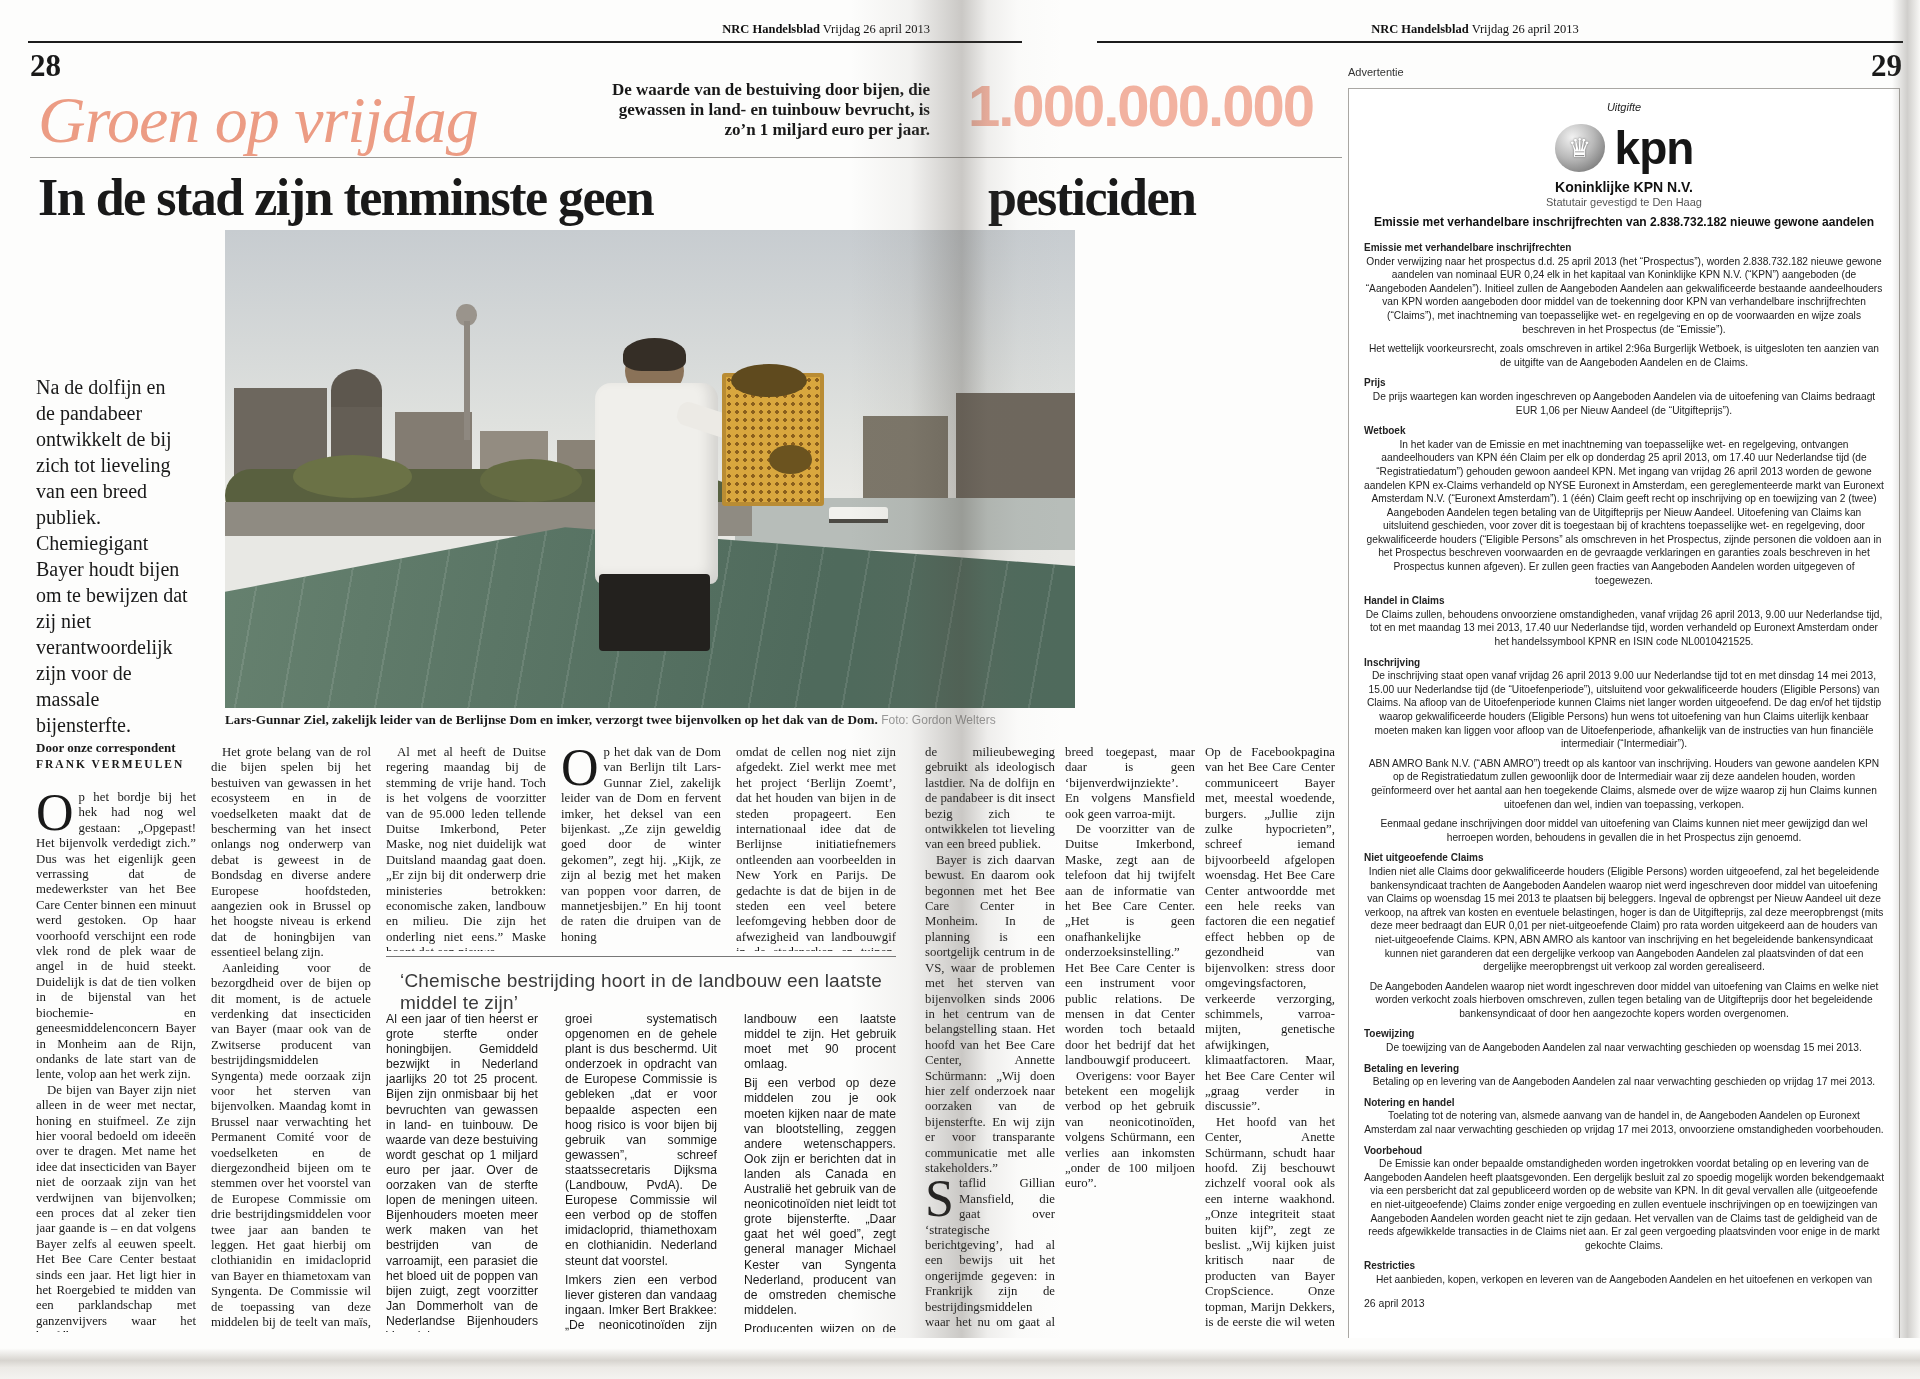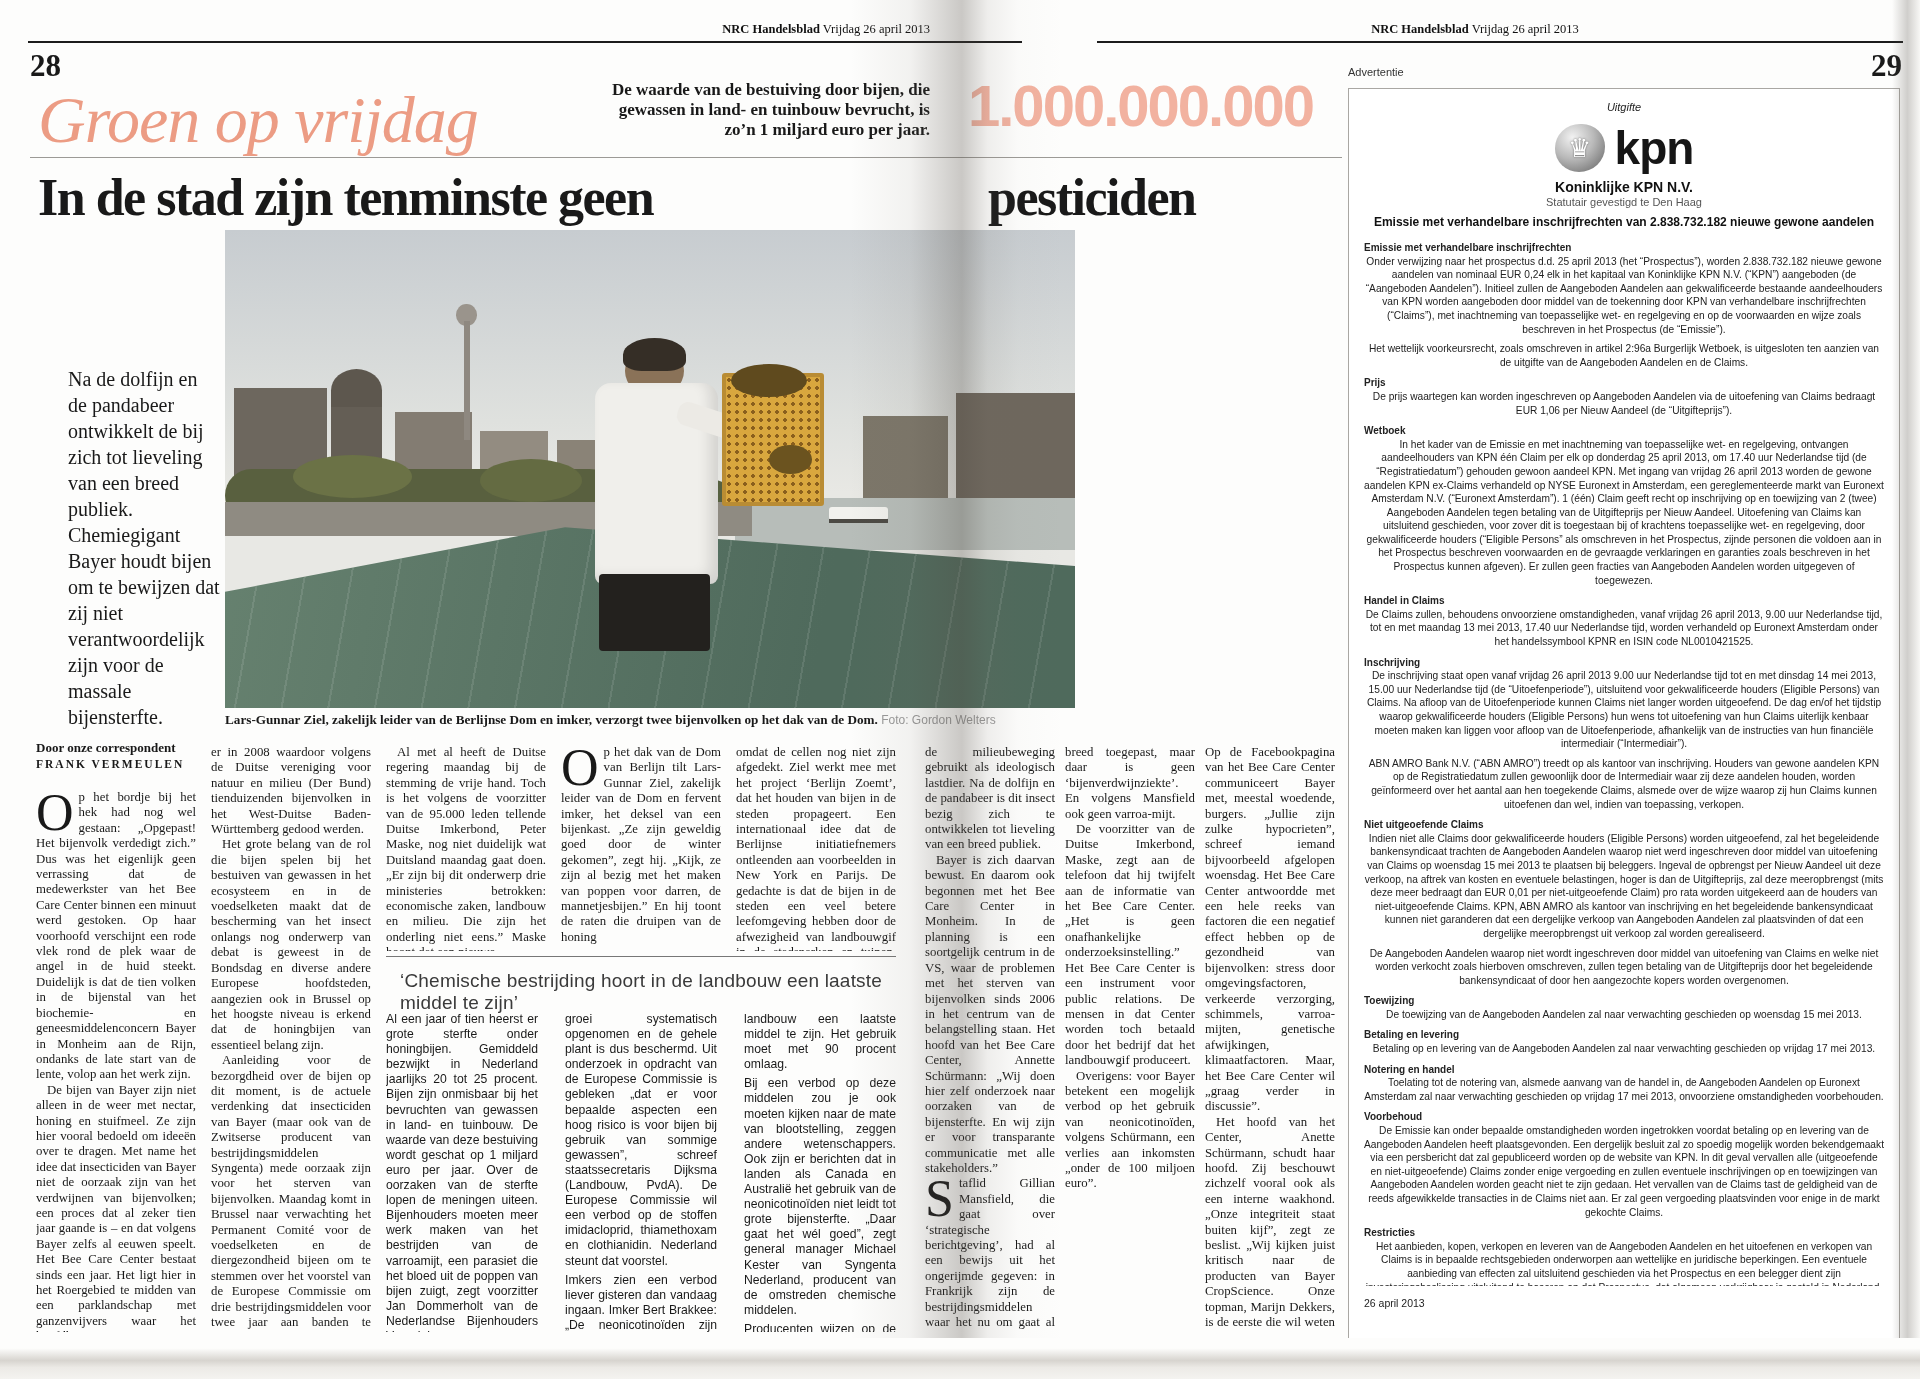--- a/index.html
+++ b/index.html
@@ -81,21 +81,21 @@
   <div class="abs pagenum" style="left:30px;top:48px;">28</div>
 
   <div class="abs groen" style="left:38px;top:82px;">Groen op vrijdag</div>
   <div class="abs stat" style="left:600px;top:80px;width:330px;">De waarde van de bestuiving door bijen, die gewassen in land- en tuinbouw bevrucht, is zo’n 1 miljard euro per jaar.</div>
   <div class="abs bignum" style="left:968px;top:72px;">1.000.000.000</div>
 
   <div class="abs rule-gray" style="left:30px;top:157px;width:1312px;"></div>
   <div class="abs headline" style="left:38px;top:168px;">In de stad zijn tenminste geen</div>
   <div class="abs headline" style="left:988px;top:168px;">pesticiden</div>
 
-  <div class="abs standfirst" style="left:36px;top:366px;width:152px;margin-left:32px;">Na de dolfijn en de pandabeer ontwikkelt de bij zich tot lieveling van een breed publiek. Chemiegigant Bayer houdt bijen om te bewijzen dat zij niet verantwoordelijk zijn voor de massale bijensterfte.</div>
+  <div class="abs standfirst" style="left:36px;top:374px;width:152px;">Na de dolfijn en de pandabeer ontwikkelt de bij zich tot lieveling van een breed publiek. Chemiegigant Bayer houdt bijen om te bewijzen dat zij niet verantwoordelijk zijn voor de massale bijensterfte.</div>
 
   <div class="abs photo" style="left:225px;top:230px;width:850px;height:478px;">
 
     <div style="left:1%;top:33%;width:11%;height:24%;background:#6d675e;"></div>
     <div style="left:12.5%;top:29%;width:6%;height:9%;background:#5d574e;border-radius:50% 50% 0 0;"></div>
     <div style="left:12.5%;top:37%;width:6%;height:18%;background:#645e55;"></div>
     <div style="left:20%;top:38%;width:9%;height:19%;background:#837c72;"></div>
     <div style="left:30%;top:42%;width:8%;height:15%;background:#938c81;"></div>
     <div style="left:27.2%;top:15.5%;width:2.4%;height:4.5%;background:#9a948c;border-radius:50%;"></div>
     <div style="left:28.1%;top:19%;width:0.7%;height:25%;background:#8e8880;"></div>
@@ -137,21 +137,20 @@
   <div class="abs byline" style="left:36px;top:740px;width:160px;">
     <b>Door onze correspondent</b>
     <span class="cap">FRANK VERMEULEN</span>
   </div>
 
   <div class="col" style="left:36px;top:790px;width:160px;height:542px;">
       <p class="ni"><span class="dropcap">O</span>p het bordje bij het hek had nog wel gestaan: „Opgepast! Het bijenvolk verdedigt zich.” Dus was het eigenlijk geen verrassing dat de medewerkster van het Bee Care Center binnen een minuut werd gestoken. Op haar voorhoofd verschijnt een rode vlek rond de plek waar de angel in de huid steekt. Duidelijk is dat de tien volken in de bijenstal van het biochemie- en geneesmiddelenconcern Bayer in Monheim aan de Rijn, ondanks de late start van de lente, volop aan het werk zijn.</p>
       <p>De bijen van Bayer zijn niet alleen in de weer met nectar, honing en stuifmeel. Ze zijn hier vooral bedoeld om ideeën over te dragen. Met name het idee dat insecticiden van Bayer niet de oorzaak zijn van het verdwijnen van bijenvolken; een proces dat al zeker tien jaar gaande is – en dat volgens Bayer zelfs al eeuwen speelt. Het Bee Care Center bestaat sinds een jaar. Het ligt hier in het Roergebied te midden van een parklandschap met ganzenvijvers waar het hoofdkwartier van Bayer CropScience is gevestigd: de biotechnologiepoot van het bedrijf.</p>
     </div>
   <div class="col" style="left:211px;top:745px;width:160px;height:587px;">
-      <p class="ni">er in 2008 waardoor volgens de Duitse vereniging voor natuur en milieu (Der Bund) tienduizenden bijenvolken in het West-Duitse Baden-Württemberg gedood werden.</p>
       <p>Het grote belang van de rol die bijen spelen bij het bestuiven van gewassen in het ecosysteem en in de voedselketen maakt dat de bescherming van het insect onlangs nog onderwerp van debat is geweest in de Bondsdag en diverse andere Europese hoofdsteden, aangezien ook in Brussel op het hoogste niveau is erkend dat de honingbijen van essentieel belang zijn.</p>
       <p>Aanleiding voor de bezorgdheid over de bijen op dit moment, is de actuele verdenking dat insecticiden van Bayer (maar ook van de Zwitserse producent van bestrijdingsmiddelen Syngenta) mede oorzaak zijn voor het sterven van bijenvolken. Maandag komt in Brussel naar verwachting het Permanent Comité voor de voedselketen en de diergezondheid bijeen om te stemmen over het voorstel van de Europese Commissie om drie bestrijdingsmiddelen voor twee jaar aan banden te leggen. Het gaat hierbij om clothianidin en imidacloprid van Bayer en thiametoxam van Syngenta. De Commissie wil de toepassing van deze middelen bij de teelt van maïs, koolzaad, zonnebloemen en katoen vanaf 1 juli voor twee jaar verbieden. De beide producenten hebben zich met uitgebreide lobbycampagnes verzet. Bij een eerste stemming op 15 maart haalde het voorstel het niet: van de 27 lidstaten waren er negen tegen. Vijftien landen, waaronder Nederland, waren voor, maar vijf lidstaten onthielden zich van stemming. De Duitse Bondsdag verwierp eerder deze maand een motie van de Bündnis 90/Die Grünen waarmee het voorstel van de Commissie werd gesteund. Een meerderheid van de Bondsdag vond de eigen Duitse wet-</p>
     </div>
   <div class="col" style="left:386px;top:745px;width:160px;height:206px;">
       <p>Al met al heeft de Duitse regering maandag bij de stemming de vrije hand. Toch is het volgens de voorzitter van de 95.000 leden tellende Duitse Imkerbond, Peter Maske, nog niet duidelijk wat Duitsland maandag gaat doen. „Er zijn bij dit onderwerp drie ministeries betrokken: economische zaken, landbouw en milieu. Die zijn het onderling niet eens.” Maske hoopt dat een nieuwe</p>
     </div>
   <div class="col" style="left:561px;top:745px;width:160px;height:206px;">
       <p class="ni"><span class="dropcap">O</span>p het dak van de Dom van Berlijn tilt Lars-Gunnar Ziel, zakelijk leider van de Dom en fervent imker, het deksel van een bijenkast. „Ze zijn geweldig goed door de winter gekomen”, zegt hij. „Kijk, ze zijn al bezig met het maken van poppen voor darren, de mannetjesbijen.” En hij toont de raten die druipen van de honing</p>
     </div>
   <div class="col" style="left:736px;top:745px;width:160px;height:206px;">
@@ -213,20 +212,21 @@
         <p>Het wettelijk voorkeursrecht, zoals omschreven in artikel 2:96a Burgerlijk Wetboek, is uitgesloten ten aanzien van de uitgifte van de Aangeboden Aandelen en de Claims.</p>
         <h4>Prijs</h4>
         <p>De prijs waartegen kan worden ingeschreven op Aangeboden Aandelen via de uitoefening van Claims bedraagt EUR 1,06 per Nieuw Aandeel (de “Uitgifteprijs”).</p>
         <h4>Wetboek</h4>
         <p>In het kader van de Emissie en met inachtneming van toepasselijke wet- en regelgeving, ontvangen aandeelhouders van KPN één Claim per elk op donderdag 25 april 2013, om 17.40 uur Nederlandse tijd (de “Registratiedatum”) gehouden gewoon aandeel KPN. Met ingang van vrijdag 26 april 2013 worden de gewone aandelen KPN ex-Claims verhandeld op NYSE Euronext in Amsterdam, een gereglementeerde markt van Euronext Amsterdam N.V. (“Euronext Amsterdam”). 1 (één) Claim geeft recht op inschrijving op en toewijzing van 2 (twee) Aangeboden Aandelen tegen betaling van de Uitgifteprijs per Nieuw Aandeel. Uitoefening van Claims kan uitsluitend geschieden, voor zover dit is toegestaan bij of krachtens toepasselijke wet- en regelgeving, door gekwalificeerde houders (“Eligible Persons” als omschreven in het Prospectus, zijnde personen die voldoen aan in het Prospectus beschreven voorwaarden en de gevraagde verklaringen en garanties zoals beschreven in het Prospectus kunnen afgeven). Er zullen geen fracties van Aangeboden Aandelen worden uitgegeven of toegewezen.</p>
         <h4>Handel in Claims</h4>
         <p>De Claims zullen, behoudens onvoorziene omstandigheden, vanaf vrijdag 26 april 2013, 9.00 uur Nederlandse tijd, tot en met maandag 13 mei 2013, 17.40 uur Nederlandse tijd, worden verhandeld op Euronext Amsterdam onder het handelssymbool KPNR en ISIN code NL0010421525.</p>
         <h4>Inschrijving</h4>
         <p>De inschrijving staat open vanaf vrijdag 26 april 2013 9.00 uur Nederlandse tijd tot en met dinsdag 14 mei 2013, 15.00 uur Nederlandse tijd (de “Uitoefenperiode”), uitsluitend voor gekwalificeerde houders (Eligible Persons) van Claims. Na afloop van de Uitoefenperiode kunnen Claims niet langer worden uitgeoefend. De dag en/of het tijdstip waarop gekwalificeerde houders (Eligible Persons) hun wens tot uitoefening van hun Claims uiterlijk kenbaar moeten maken kan liggen voor afloop van de Uitoefenperiode, afhankelijk van de instructies van hun financiële intermediair (“Intermediair”).</p>
         <p>ABN AMRO Bank N.V. (“ABN AMRO”) treedt op als kantoor van inschrijving. Houders van gewone aandelen KPN op de Registratiedatum zullen gewoonlijk door de Intermediair waar zij deze aandelen houden, worden geïnformeerd over het aantal aan hen toegekende Claims, alsmede over de wijze waarop zij hun Claims kunnen uitoefenen dan wel, indien van toepassing, verkopen.</p>
+        <p>Eenmaal gedane inschrijvingen door middel van uitoefening van Claims kunnen niet meer gewijzigd dan wel herroepen worden, behoudens in gevallen die in het Prospectus zijn genoemd.</p>
         <h4>Niet uitgeoefende Claims</h4>
         <p>Indien niet alle Claims door gekwalificeerde houders (Eligible Persons) worden uitgeoefend, zal het begeleidende bankensyndicaat trachten de Aangeboden Aandelen waarop niet werd ingeschreven door middel van uitoefening van Claims op woensdag 15 mei 2013 te plaatsen bij beleggers. Ingeval de opbrengst per Nieuw Aandeel uit deze verkoop, na aftrek van kosten en eventuele belastingen, hoger is dan de Uitgifteprijs, zal deze meeropbrengst (mits deze meer bedraagt dan EUR 0,01 per niet-uitgeoefende Claim) pro rata worden uitgekeerd aan de houders van niet-uitgeoefende Claims. KPN, ABN AMRO als kantoor van inschrijving en het begeleidende bankensyndicaat kunnen niet garanderen dat een dergelijke verkoop van Aangeboden Aandelen zal plaatsvinden of dat een dergelijke meeropbrengst uit verkoop zal worden gerealiseerd.</p>
         <p>De Aangeboden Aandelen waarop niet wordt ingeschreven door middel van uitoefening van Claims en welke niet worden verkocht zoals hierboven omschreven, zullen tegen betaling van de Uitgifteprijs door het begeleidende bankensyndicaat of door hen aangezochte kopers worden overgenomen.</p>
         <h4>Toewijzing</h4>
         <p>De toewijzing van de Aangeboden Aandelen zal naar verwachting geschieden op woensdag 15 mei 2013.</p>
         <h4>Betaling en levering</h4>
         <p>Betaling op en levering van de Aangeboden Aandelen zal naar verwachting geschieden op vrijdag 17 mei 2013.</p>
         <h4>Notering en handel</h4>
         <p>Toelating tot de notering van, alsmede aanvang van de handel in, de Aangeboden Aandelen op Euronext Amsterdam zal naar verwachting geschieden op vrijdag 17 mei 2013, onvoorziene omstandigheden voorbehouden.</p>
         <h4>Voorbehoud</h4>

